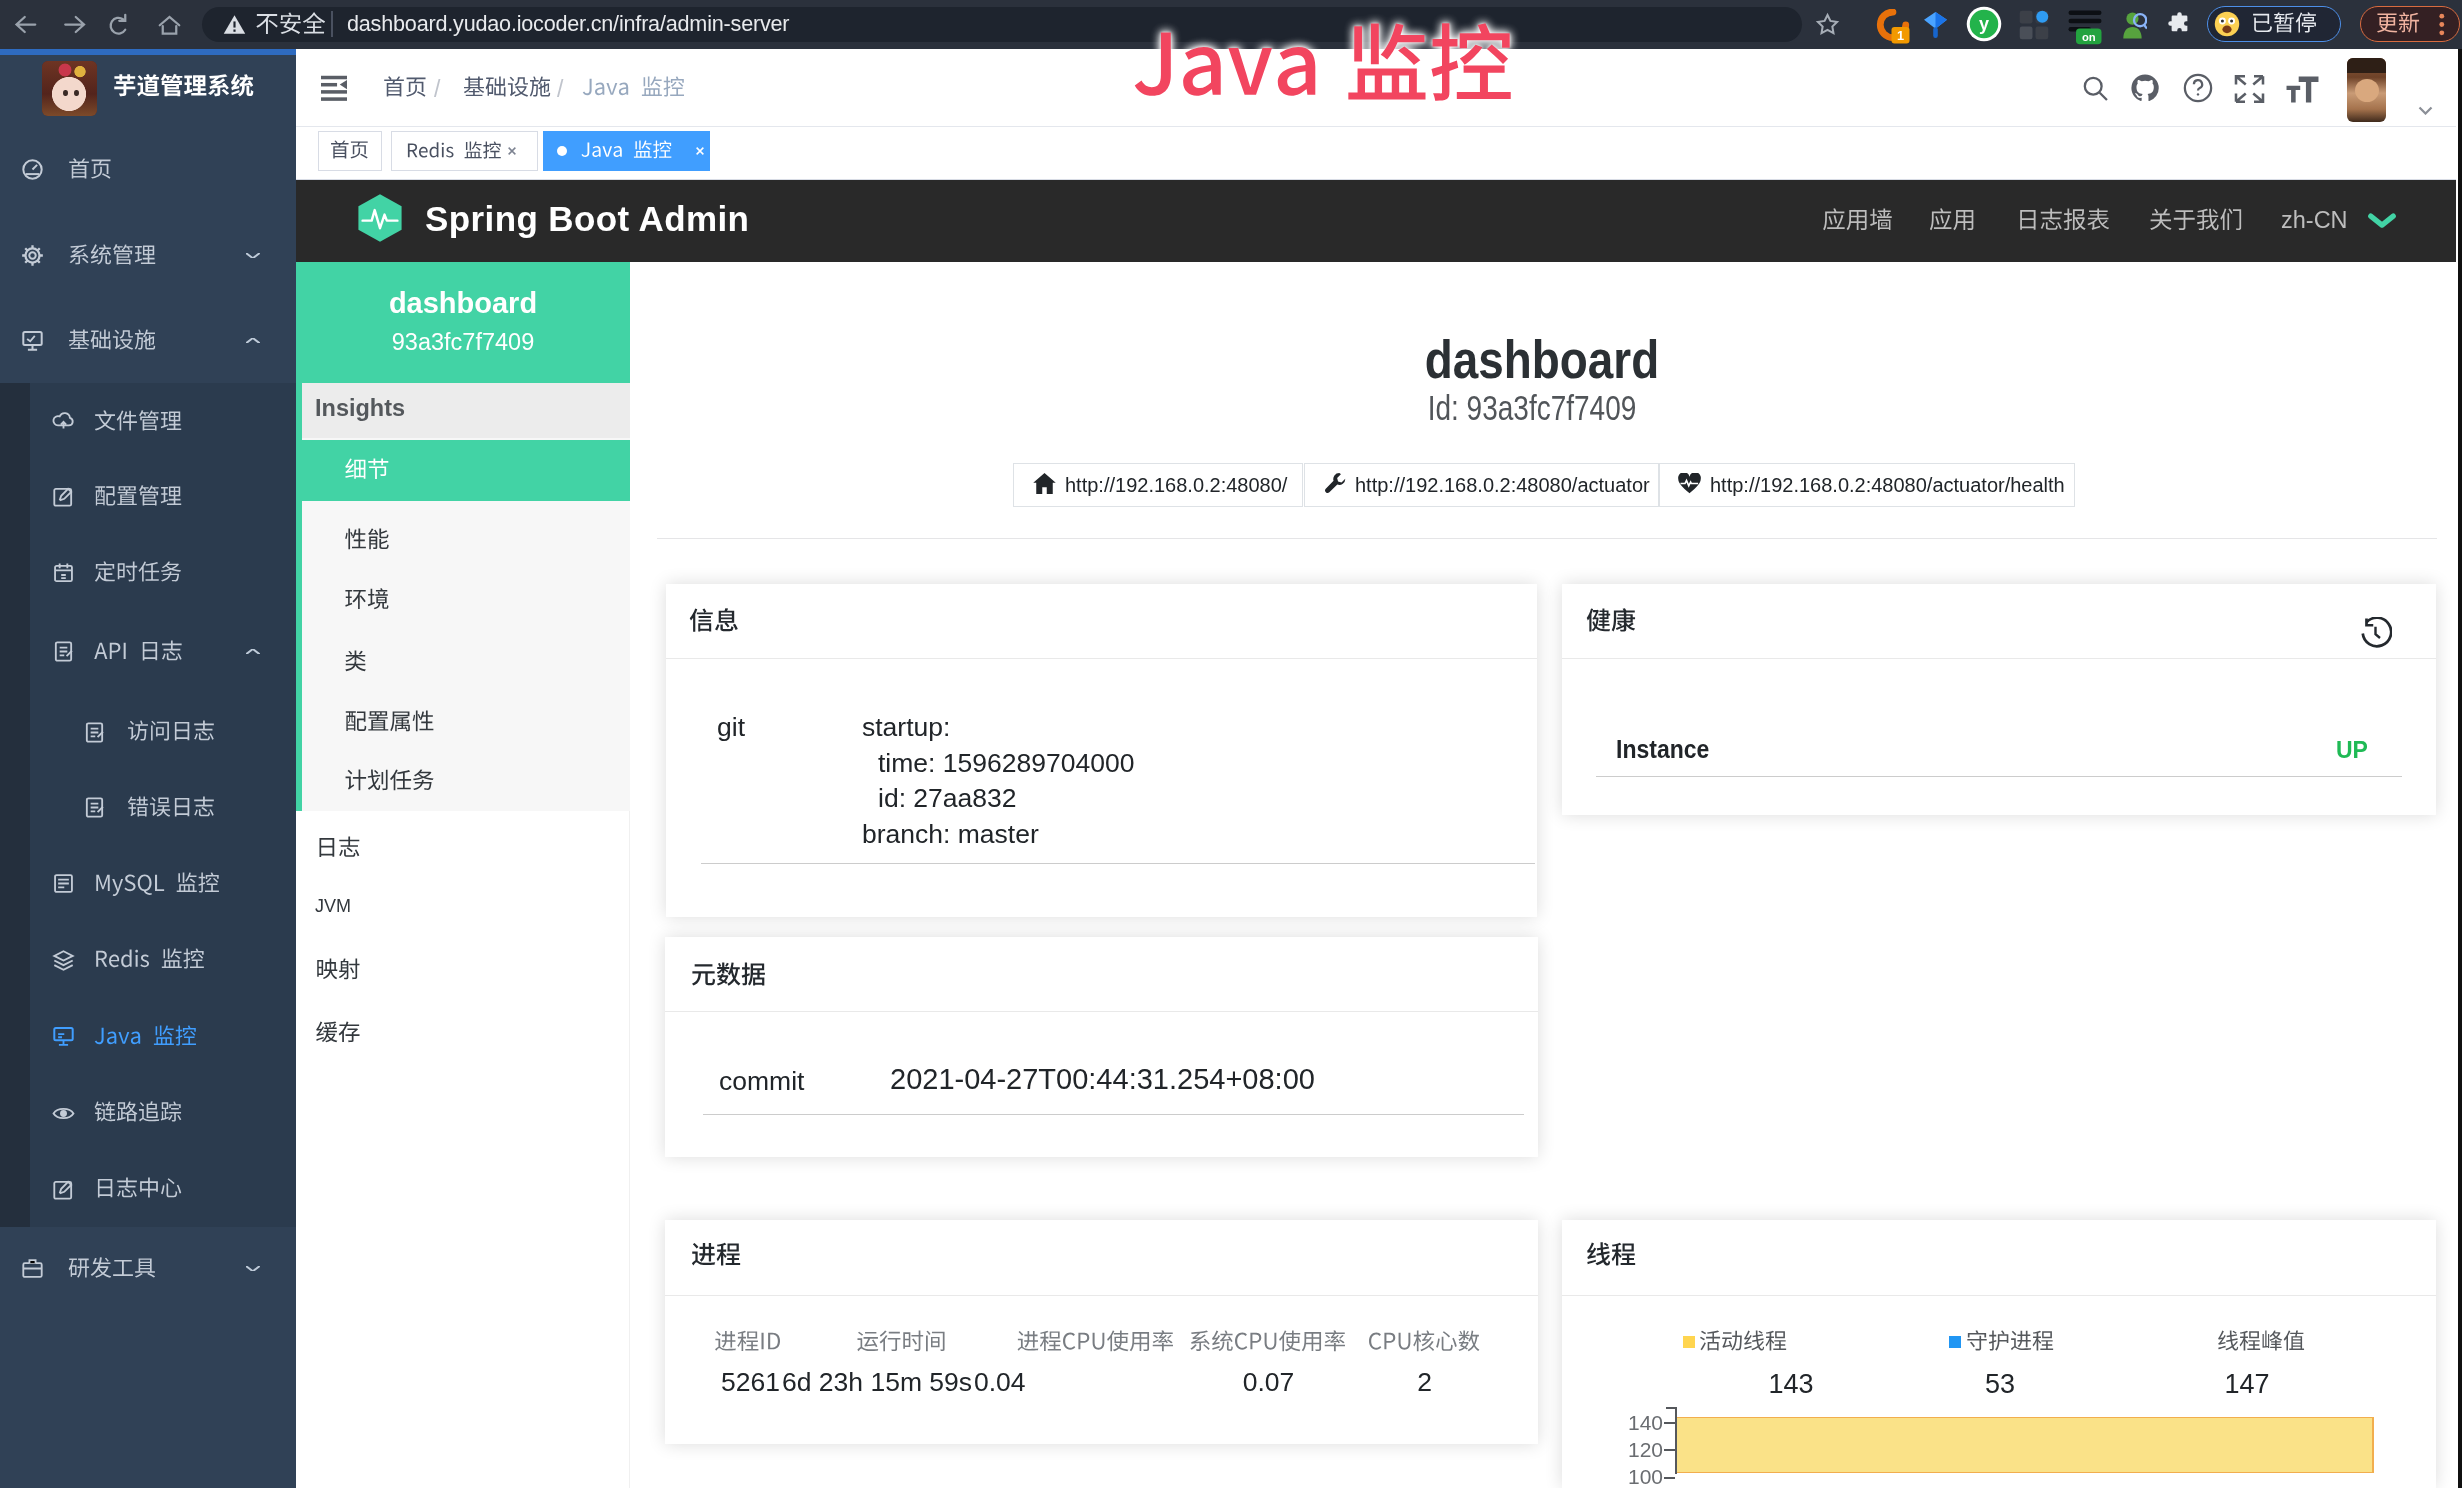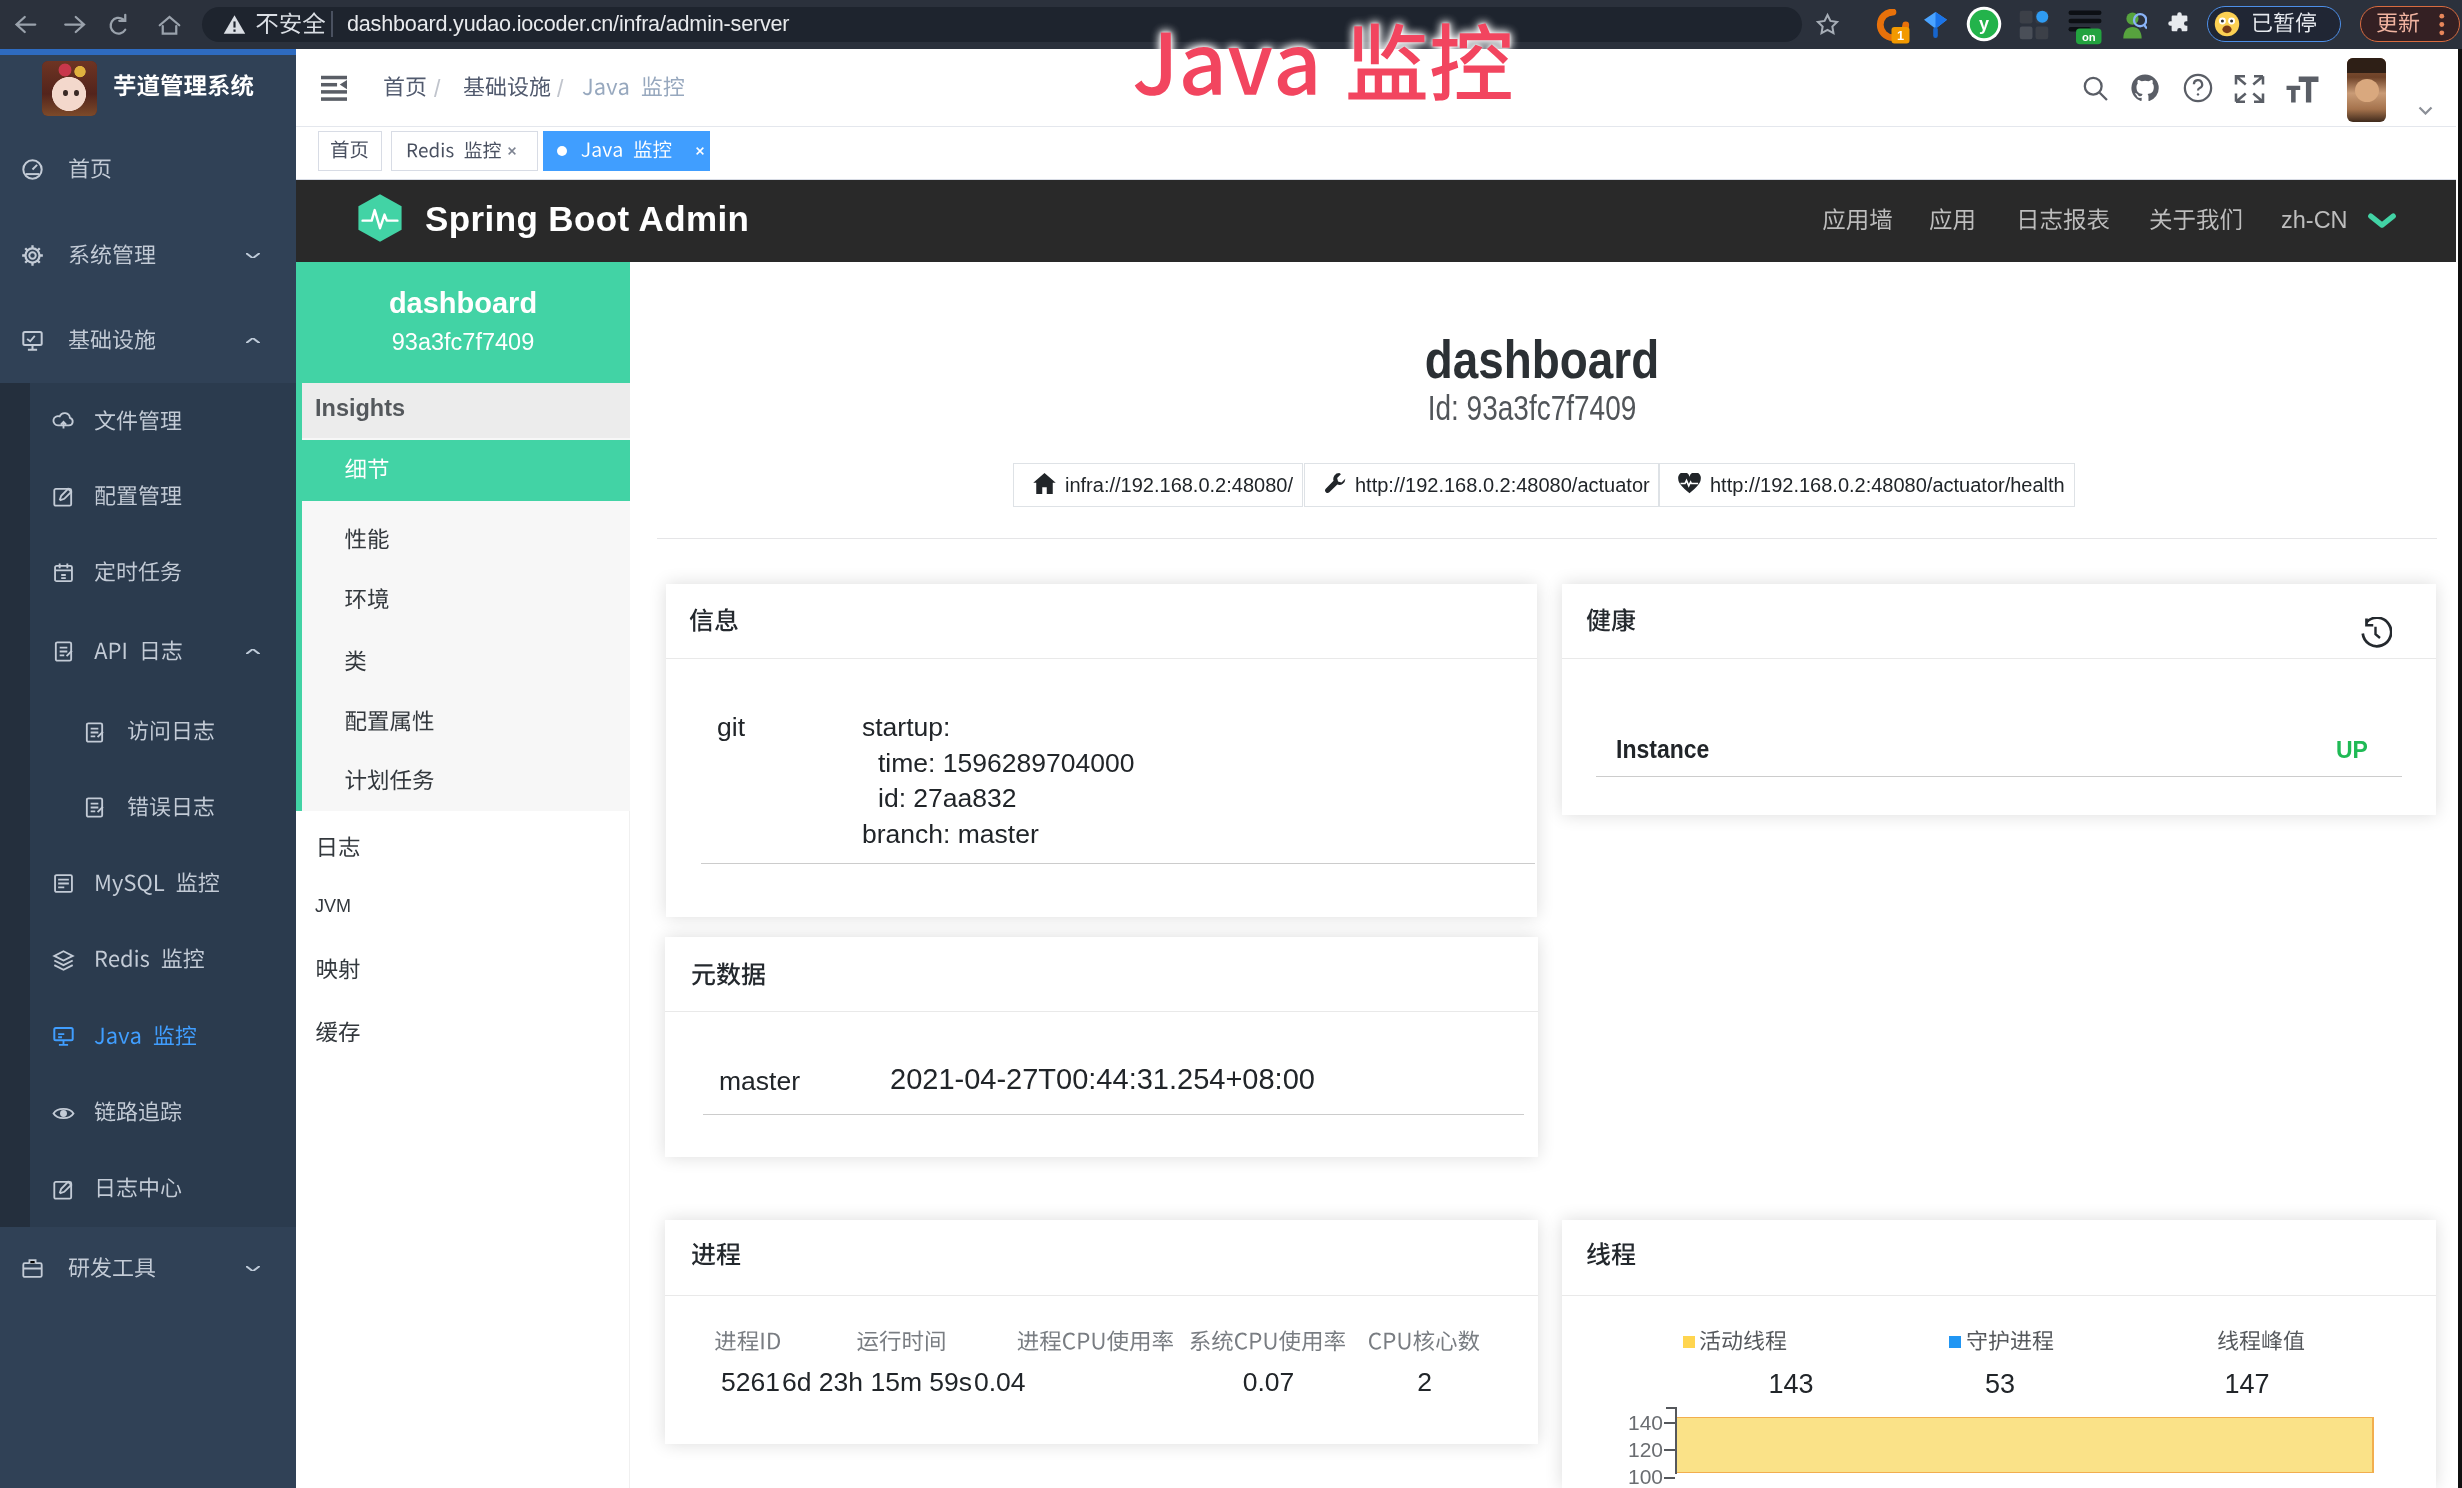--- a/index.html
+++ b/index.html
@@ -424,21 +424,21 @@
     <svg class="t" width="46" height="24" viewBox="0 0 60 32">
       <path fill="currentColor" d="M1.1 24.2 1.6 26.5C4.2 25.5 7.8 24.3 11.2 23.1L10.8 21.3C7.2 22.4 3.5 23.6 1.1 24.2ZM18 4.3C18.3 5.6 18.7 7.3 18.8 8.3L20.7 7.9C20.6 6.9 20.2 5.2 19.8 4ZM26.4 0.8C22.9 1.6 16.5 2.1 11.2 2.3C11.5 2.8 11.7 3.5 11.8 4C17.1 3.9 23.6 3.4 27.7 2.5ZM1.7 13.1C2.1 12.9 2.9 12.7 6.5 12.3C5.2 14.2 4 15.7 3.5 16.3C2.5 17.3 1.8 18.1 1.2 18.2C1.4 18.8 1.8 19.8 1.9 20.3C2.5 19.9 3.5 19.7 11 18.1C11 17.6 10.9 16.8 11 16.2L5.1 17.3C7.4 14.6 9.7 11.4 11.6 8.1L9.8 7C9.2 8.1 8.5 9.2 7.9 10.3L4 10.6C5.8 8 7.6 4.7 8.9 1.5L6.7 0.6C5.5 4.2 3.3 8.1 2.6 9.1C2 10.1 1.5 10.8 0.9 10.9C1.2 11.5 1.6 12.6 1.7 13.1ZM12.6 4.9C13.1 6.1 13.7 7.7 14 8.7L15.8 8.1C15.6 7.1 14.9 5.6 14.3 4.4ZM25.2 3.6C24.6 5.1 23.4 7.2 22.4 8.7H11.7V10.6H15.3L15.1 12.9H10.5V14.9H14.8C14.1 19.2 12.5 23.9 8.5 26.6C9 26.9 9.7 27.6 10 28.1C12.8 26.2 14.5 23.4 15.6 20.4C16.6 21.9 17.7 23.2 19.1 24.2C17.3 25.3 15.2 26 13 26.6C13.3 26.9 14 27.8 14.2 28.3C16.6 27.7 18.8 26.8 20.8 25.5C22.8 26.8 25.2 27.7 27.8 28.3C28.1 27.7 28.7 26.8 29.2 26.4C26.7 25.9 24.4 25.1 22.5 24.1C24.3 22.4 25.7 20.2 26.6 17.4L25.4 16.8L25 16.9H16.6L17 14.9H28.6V12.9H17.3L17.5 10.6H28.2V8.7H24.6C25.5 7.4 26.5 5.8 27.3 4.3ZM16.8 18.6H24C23.2 20.4 22.1 21.8 20.8 23C19.1 21.8 17.7 20.3 16.8 18.6Z M48.4 15.3V17.8H40V19.9H48.4V25.5C48.4 25.9 48.3 26 47.8 26.1C47.2 26.1 45.4 26.1 43.4 26C43.7 26.7 44 27.5 44.1 28.2C46.7 28.2 48.4 28.2 49.4 27.8C50.4 27.5 50.7 26.9 50.7 25.5V19.9H58.7V17.8H50.7V16.1C52.9 14.7 55.2 12.8 56.8 11L55.4 9.9L54.9 10.1H42.6V12.1H52.8C51.5 13.3 49.9 14.6 48.4 15.3ZM41.5 0.6C41.2 1.9 40.8 3.2 40.3 4.5H31.9V6.7H39.3C37.4 10.8 34.6 14.7 30.9 17.3C31.3 17.8 31.8 18.8 32.1 19.3C33.4 18.4 34.6 17.3 35.6 16.2V28.1H37.9V13.5C39.5 11.4 40.7 9.1 41.8 6.7H58.2V4.5H42.7C43.1 3.4 43.5 2.3 43.9 1.2Z"></path>
     </svg>
   </div>
 <div class="lt" style="left:629px;top:329px;width:1826px;text-align:center;font-size:53px;font-weight:bold;color:#2b3034;transform:scaleX(.865)">dashboard</div>
 <div class="lt" style="left:619px;top:388px;width:1826px;text-align:center;font-size:35px;color:#515559;transform:scaleX(.8)">Id: 93a3fc7f7409</div>
 <div class="abs" style="left:1013px;top:463px;width:290px;height:44px;background:#fff;border:0.8px solid #dee2e6"></div>
 <svg class="abs" style="left:1033px;top:473px" width="23" height="21" viewBox="0 0 30 28" fill="#212529">
     <path d="M15 0 L30 13 h-4 v15 h-8 v-9 h-6 v9 H4 V13 H0 Z"></path>
   </svg>
-<div class="lt" style="left:1065px;top:474px;font-size:20px;color:#212529">infra://192.168.0.2:48080/</div>
+<div class="lt" style="left:1065px;top:474px;font-size:20px;color:#212529">http://192.168.0.2:48080/</div>
 <div class="abs" style="left:1304px;top:463px;width:355px;height:44px;background:#fff;border:0.8px solid #dee2e6"></div>
 <svg class="abs" style="left:1325px;top:472px" width="21" height="23" viewBox="0 0 28 30" fill="#212529">
     <path d="M19 1 a8 8 0 0 0-7.6 10.4 L1 22 a3.4 3.4 0 0 0 4.8 4.8 L16.4 16.4 A8 8 0 0 0 27 8.6 l-5 5 -4.6-1.2 L16.2 7.8 l5-5 A8 8 0 0 0 19 1 Z"></path>
   </svg>
 <div class="lt" style="left:1355px;top:474px;font-size:20px;color:#212529">http://192.168.0.2:48080/actuator</div>
 <div class="abs" style="left:1659px;top:463px;width:416px;height:44px;background:#fff;border:0.8px solid #dee2e6"></div>
 <svg class="abs" style="left:1678px;top:473px" width="23" height="21" viewBox="0 0 30 28" fill="#212529">
     <path d="M15 27 C5 19 0 13 0 8 A7.5 7.5 0 0 1 15 5 A7.5 7.5 0 0 1 30 8 C30 13 25 19 15 27 Z"></path>
     <path d="M3 14 h6 l2-4 3 7 2.5-5 1 2 h9" fill="none" stroke="#fff" stroke-width="2.2"></path>
   </svg>
@@ -472,21 +472,21 @@
 <div class="lt" style="left:1616px;top:735px;font-size:25px;font-weight:bold;color:#212529;transform:scaleX(.92);transform-origin:left">Instance</div>
 <div class="lt" style="left:2336px;top:737px;font-size:23px;font-weight:bold;color:#1fba55">UP</div>
 <div class="abs" style="left:1596px;top:776px;width:806px;height:0;border-top:1.5px solid #ccc"></div>
 <div class="abs" style="left:665px;top:937px;width:873px;height:220px;background:#fff;box-shadow:0 0 16.7px rgba(0,0,0,0.14)"></div>
 <div class="abs" style="left:665px;top:1011px;width:873px;height:0;border-top:1.5px solid #e9e9e9"></div>
 <div class="abs" style="left:691px;top:962px;color:#24292e;">
     <svg class="t" width="75" height="26.5" viewBox="0 0 99 35">
       <path fill="currentColor" d="M4.8 3V6H28.3V3ZM1.8 12.1V15.2H9.9C9.4 21 8.3 26 1.3 28.6C2 29.2 2.9 30.3 3.3 31.1C11.1 27.9 12.6 22.2 13.2 15.2H18.9V26.3C18.9 29.6 19.8 30.6 23.1 30.6C23.8 30.6 26.8 30.6 27.5 30.6C30.6 30.6 31.4 29 31.8 23.2C30.9 23 29.6 22.4 28.8 21.8C28.7 26.8 28.5 27.6 27.3 27.6C26.5 27.6 24.1 27.6 23.6 27.6C22.3 27.6 22.1 27.4 22.1 26.3V15.2H31.2V12.1Z M47.4 1.1C46.8 2.3 45.8 4.2 45 5.4L47 6.3C47.9 5.3 48.9 3.6 50 2.2ZM35.6 2.2C36.5 3.5 37.3 5.3 37.6 6.5L39.9 5.4C39.6 4.3 38.7 2.5 37.9 1.2ZM46 20.1C45.3 21.6 44.4 22.9 43.3 24C42.2 23.4 41.1 22.9 40 22.4L41.2 20.1ZM36.2 23.4C37.8 24 39.5 24.9 41.1 25.7C39.1 27.1 36.7 28 34.2 28.6C34.7 29.2 35.3 30.3 35.6 31C38.6 30.1 41.3 28.9 43.7 27.1C44.7 27.7 45.6 28.3 46.4 28.9L48.2 26.8C47.5 26.4 46.6 25.8 45.7 25.3C47.4 23.4 48.7 21 49.5 18.1L47.9 17.5L47.4 17.6H42.5L43.1 16.1L40.4 15.5C40.1 16.2 39.9 16.9 39.5 17.6H35.2V20.1H38.2C37.6 21.4 36.8 22.5 36.2 23.4ZM41.1 0.5V6.6H34.6V9.1H40.2C38.5 11 36.2 12.8 34.1 13.6C34.6 14.2 35.3 15.3 35.7 16C37.6 15 39.5 13.4 41.1 11.6V15.1H44V11C45.5 12.1 47.2 13.5 47.9 14.2L49.6 12C48.9 11.5 46.5 10 44.9 9.1H50.6V6.6H44V0.5ZM53.5 0.7C52.7 6.6 51.2 12.2 48.6 15.6C49.3 16.1 50.5 17.1 51 17.6C51.7 16.5 52.4 15.3 53 13.9C53.7 16.8 54.5 19.5 55.6 21.9C53.8 24.9 51.3 27.1 47.9 28.8C48.4 29.4 49.2 30.6 49.5 31.3C52.8 29.6 55.3 27.4 57.2 24.7C58.7 27.3 60.7 29.4 63.2 30.9C63.6 30.1 64.5 29 65.2 28.4C62.6 27 60.5 24.7 58.8 21.9C60.5 18.6 61.6 14.5 62.3 9.7H64.4V6.8H55.3C55.7 5 56.1 3.1 56.4 1.1ZM59.4 9.7C58.9 13.1 58.2 16 57.3 18.6C56.2 15.9 55.3 12.9 54.8 9.7Z M82 20.6V31.2H84.7V30H93.9V31.1H96.8V20.6H90.6V16.9H97.6V14.3H90.6V10.9H96.6V1.9H78.8V12C78.8 17.2 78.6 24.4 75.2 29.4C75.9 29.7 77.2 30.7 77.7 31.2C80.4 27.3 81.4 21.8 81.7 16.9H87.6V20.6ZM81.9 4.6H93.7V8.2H81.9ZM81.9 10.9H87.6V14.3H81.8L81.9 12ZM84.7 27.5V23.2H93.9V27.5ZM71.1 0.6V7H67.3V9.9H71.1V16.6L66.9 17.7L67.6 20.7L71.1 19.7V27.4C71.1 27.9 71 28 70.6 28C70.2 28 69 28 67.7 28C68 28.8 68.4 30.1 68.5 30.8C70.6 30.9 71.9 30.8 72.8 30.3C73.7 29.8 74 29 74 27.4V18.8L77.6 17.6L77.3 14.8L74 15.8V9.9H77.6V7H74V0.6Z"></path>
     </svg>
   </div>
-<div class="lt" style="left:719px;top:1066px;font-size:26.5px;color:#212529">master</div>
+<div class="lt" style="left:719px;top:1066px;font-size:26.5px;color:#212529">commit</div>
 <div class="lt" style="left:890px;top:1063px;font-size:29px;color:#212529">2021-04-27T00:44:31.254+08:00</div>
 <div class="abs" style="left:703px;top:1114px;width:821px;height:0;border-top:1.5px solid #ccc"></div>
 <div class="abs" style="left:665px;top:1220px;width:873px;height:224px;background:#fff;box-shadow:0 0 16.7px rgba(0,0,0,0.14)"></div>
 <div class="abs" style="left:665px;top:1295px;width:873px;height:0;border-top:1.5px solid #e9e9e9"></div>
 <div class="abs" style="left:691px;top:1242px;color:#24292e;">
     <svg class="t" width="50" height="26.5" viewBox="0 0 66 35">
       <path fill="currentColor" d="M2.4 2.9C4.2 4.6 6.4 7 7.4 8.5L9.8 6.5C8.7 5.1 6.4 2.8 4.6 1.2ZM23.5 1.3V6.4H18.7V1.3H15.6V6.4H11.2V9.4H15.6V12.5C15.6 13.2 15.6 14 15.6 14.7H11V17.7H15.2C14.7 20 13.6 22.1 11.5 23.8C12.1 24.3 13.3 25.4 13.7 26.1C16.5 23.9 17.8 20.8 18.3 17.7H23.5V25.7H26.5V17.7H31.3V14.7H26.5V9.4H30.6V6.4H26.5V1.3ZM18.7 9.4H23.5V14.7H18.7C18.7 14 18.7 13.2 18.7 12.5ZM8.8 12.5H1.6V15.4H5.8V24.2C4.4 24.9 2.7 26.2 1.1 28L3.1 30.9C4.6 28.8 6.1 26.7 7.2 26.7C8 26.7 9 27.8 10.5 28.6C12.8 30 15.6 30.4 19.7 30.4C23 30.4 28.7 30.2 31.1 30C31.1 29.2 31.6 27.6 32 26.8C28.7 27.2 23.6 27.5 19.9 27.5C16.1 27.5 13.2 27.3 11.1 26C10.1 25.4 9.4 24.9 8.8 24.5Z M51.1 4.5H60.1V10H51.1ZM48.2 1.9V12.6H63.1V1.9ZM47.8 21.2V23.9H54V27.6H45.7V30.4H64.9V27.6H57.1V23.9H63.4V21.2H57.1V17.8H64.2V15.1H47.1V17.8H54V21.2ZM44.6 0.9C42.1 2.1 37.9 3.1 34.2 3.6C34.6 4.3 35 5.4 35.1 6.1C36.5 5.9 38.1 5.6 39.6 5.3V9.8H34.5V12.8H39.2C37.9 16.3 35.8 20.3 33.8 22.5C34.3 23.3 35 24.6 35.3 25.4C36.9 23.5 38.3 20.7 39.6 17.7V31.1H42.6V17.4C43.6 18.8 44.7 20.3 45.2 21.2L47 18.8C46.4 18 43.5 15.1 42.6 14.3V12.8H46.5V9.8H42.6V4.6C44.1 4.3 45.5 3.8 46.8 3.4Z"></path>
     </svg>
   </div>
 <div class="abs" style="left:714px;top:1330px;color:#797d82;">

